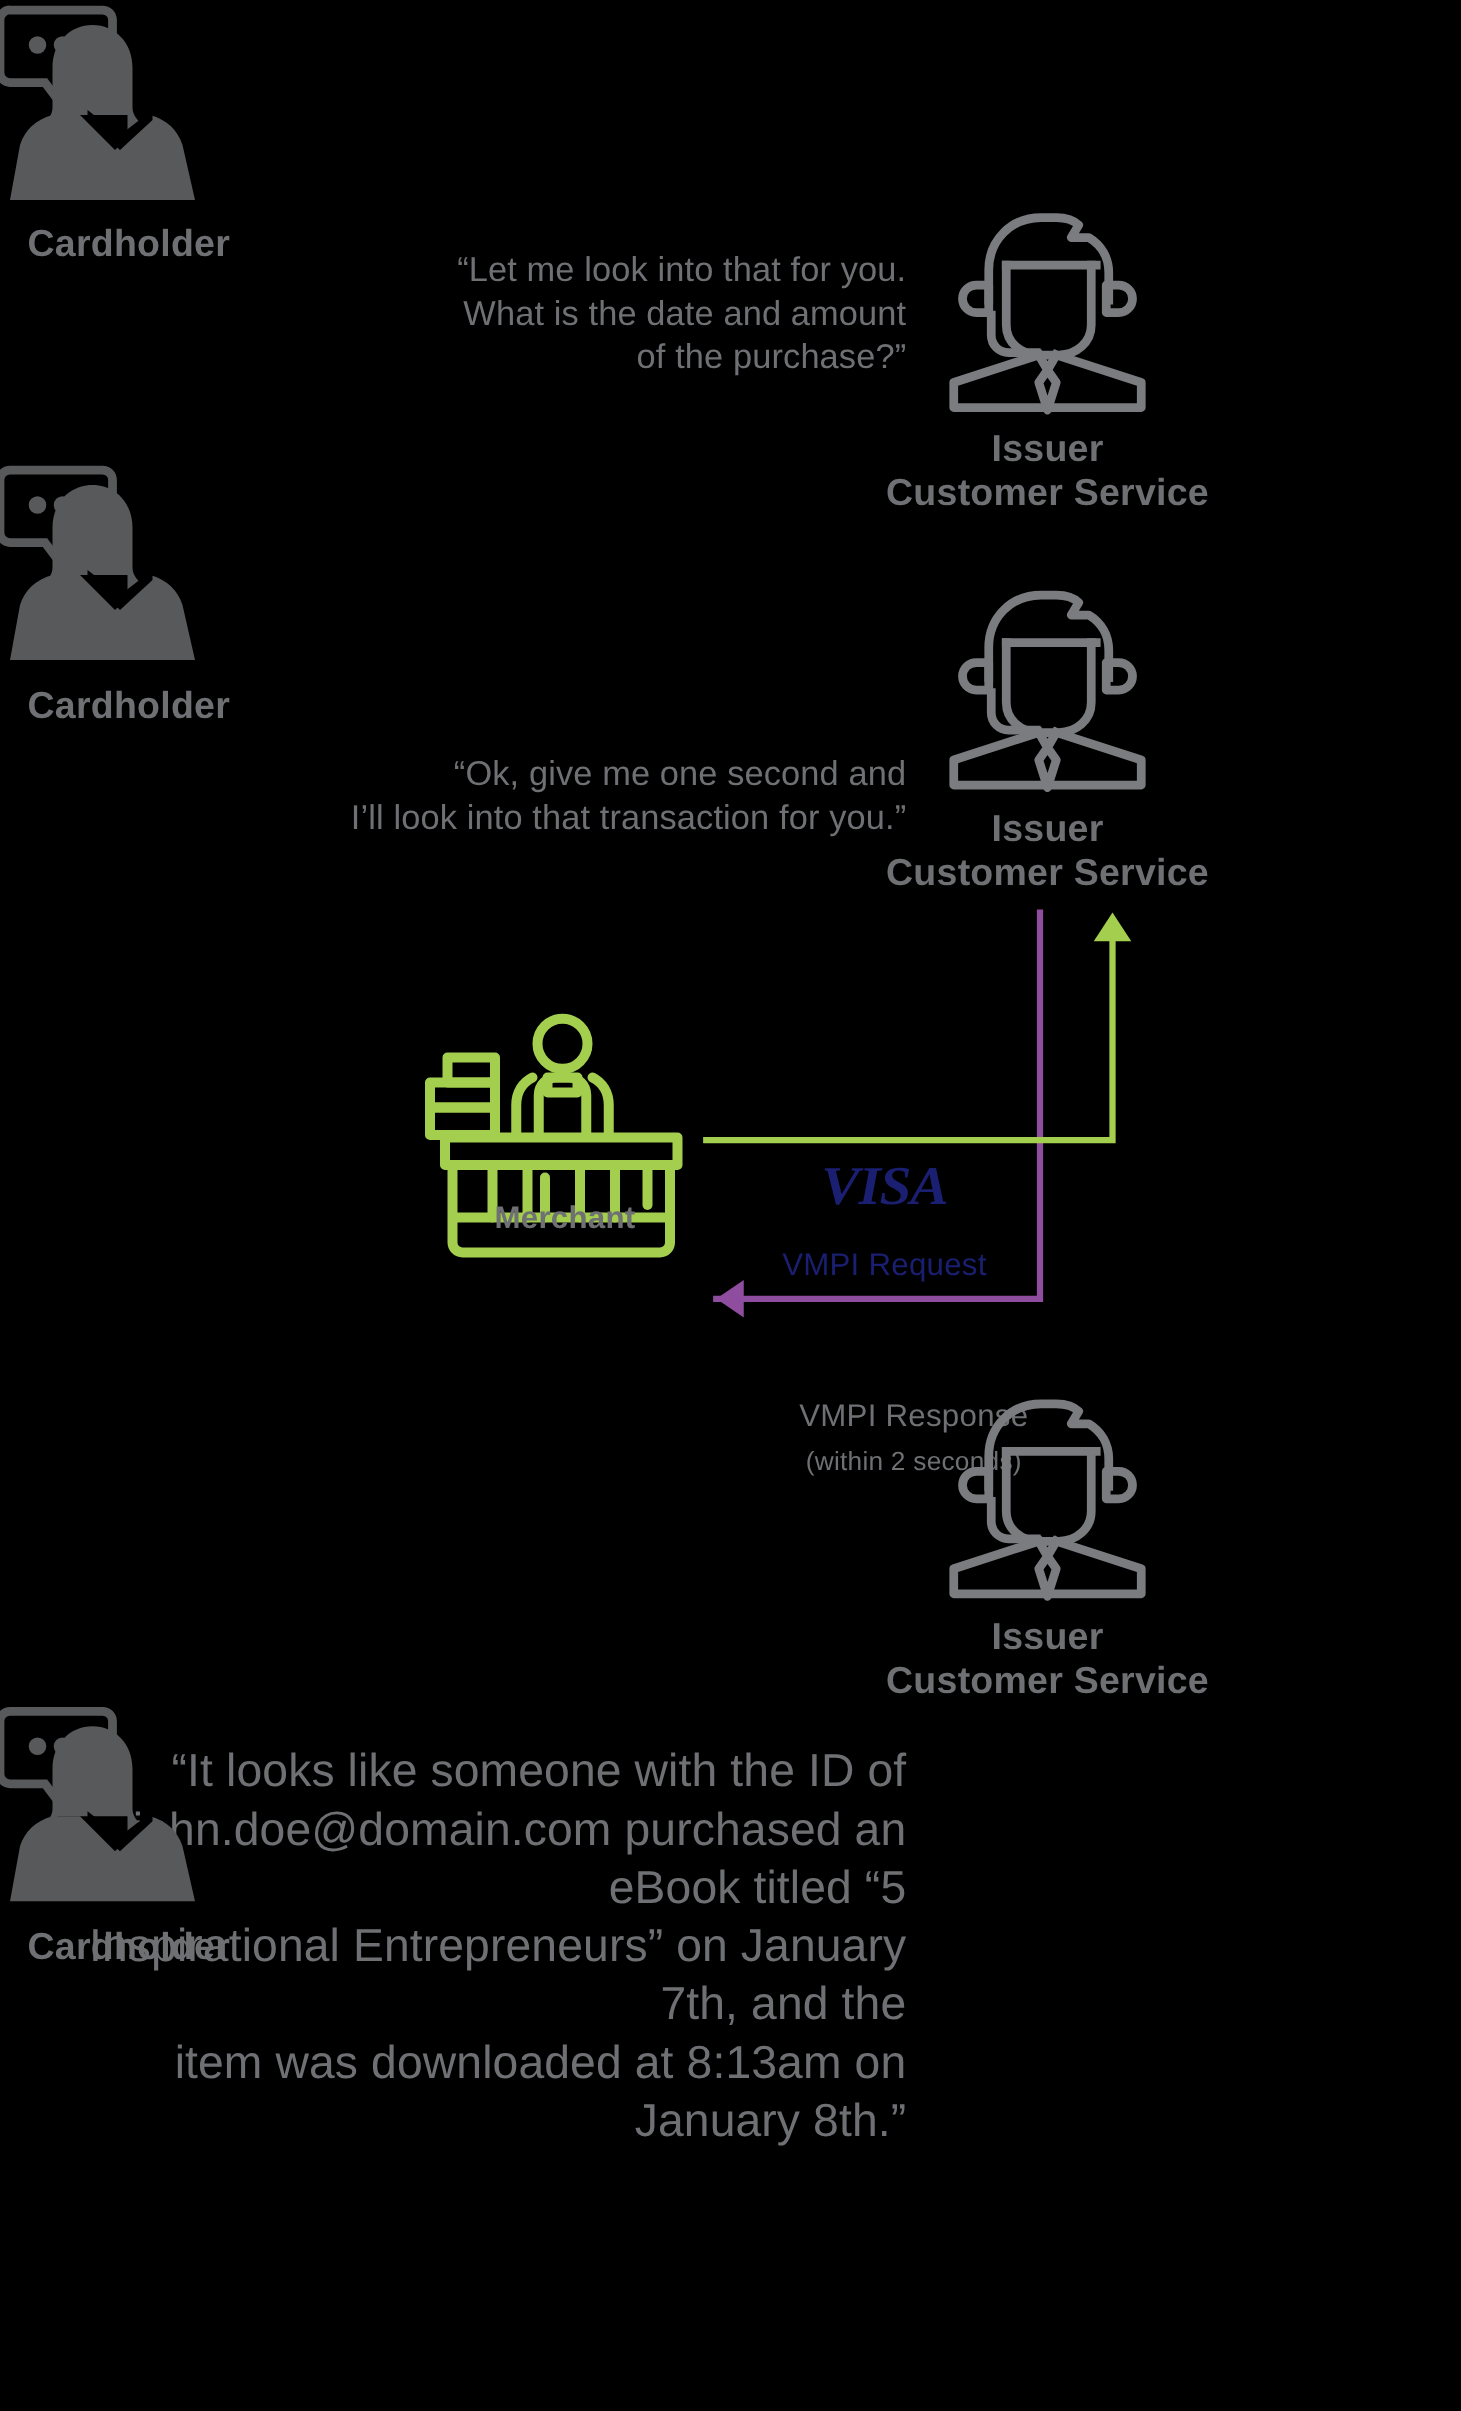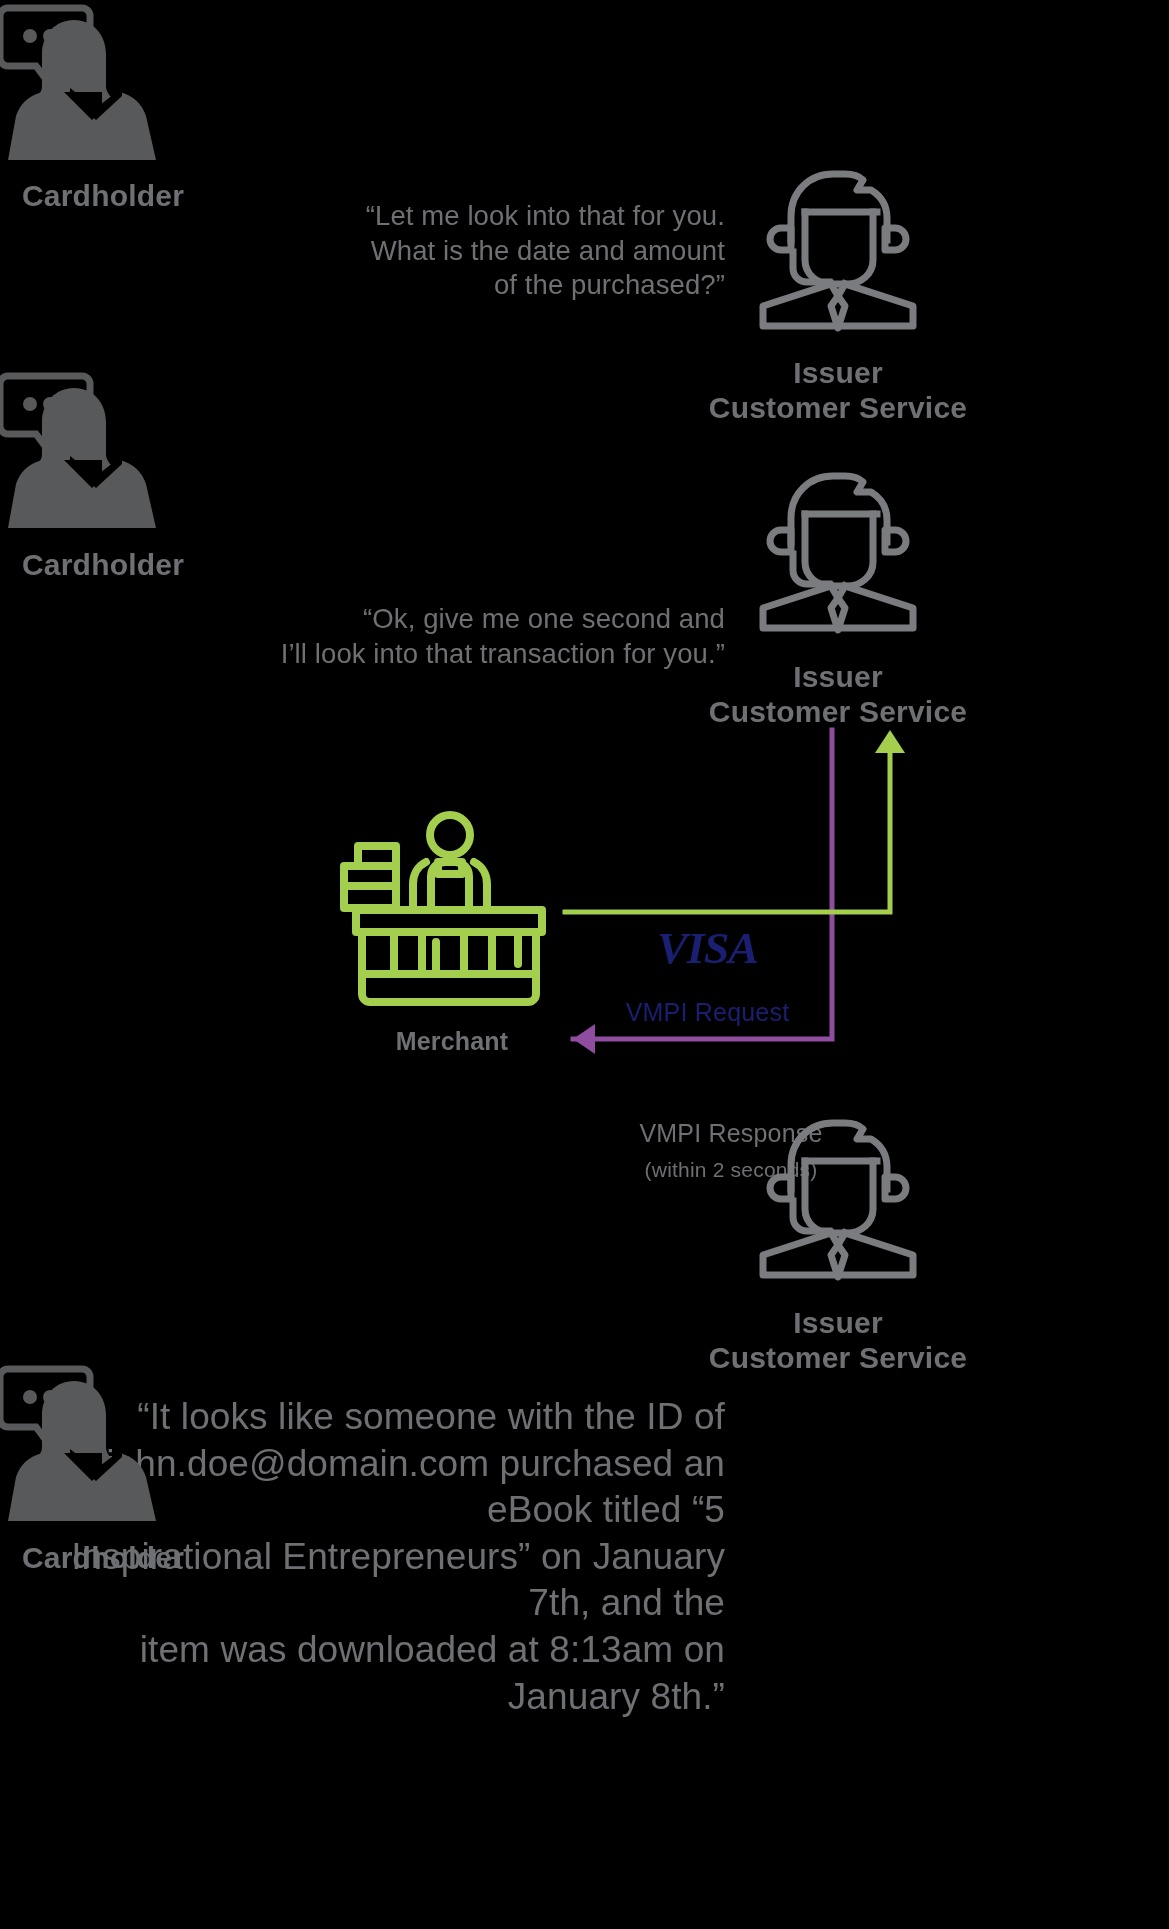--- a/index.html
+++ b/index.html
@@ -35,21 +35,21 @@
   .role-label {
     position:absolute;
     color:#6e7073;
     font-size:30px;
     font-weight:700;
     line-height:1.18;
     letter-spacing:0.2px;
     white-space:pre-line;
   }
   .cardholder-label { text-align:left; }
-  .issuer-label { text-align:center;margin-top:13px; }
+  .issuer-label { text-align:center; }
   .merchant-label {
     position:absolute;
     color:#6e7073;
     font-size:25px;
     font-weight:700;
     text-align:center;
     letter-spacing:0.2px;
   }
   .vmpi-request-label {
     position:absolute;
@@ -109,21 +109,21 @@
 
         <path d="M38 88 c-14 4 -22 12 -26 24 l-8 44 l148 0 l-10 -44 c-4 -12 -12 -20 -26 -24 l-28 28 l-28 -28 z"></path>
         <path d="M66 84 l0 8 l26 24 l26 -24 l0 -8 l-26 20 z" fill="#000"></path>
       </g>
     </svg>
   </div>
   <div class="role-label cardholder-label" style="left:22px; top:178px; width:200px;">Cardholder</div>
 
   <div class="quote" style="left:300px; top:199px; width:425px;">“Let me look into that for you.
 What is the date and amount
-of the purchased?”</div>
+of the purchase?”</div>
 
   <div class="abs" style="left:753px; top:168px; width:170px; height:160px;">
     <svg width="170" height="160" viewBox="0 0 170 160">
       <g fill="none" stroke="#7a7c7f" stroke-width="7" stroke-linejoin="round" stroke-linecap="square">
 
         <path d="M38 72 l0 -24 c0 -24 18 -42 42 -42 l12 0 c8 0 14 2 18 6 l-6 10 l14 0 c10 6 16 16 16 28 l0 22"></path>
 
         <path d="M52 44 l0 48 c0 14 12 24 26 24 l16 0 c14 0 26 -10 26 -24 l0 -48"></path>
 
         <path d="M52 44 l72 0"></path>
@@ -224,21 +224,21 @@
         <path d="M42 122 l0 42"></path>
         <path d="M70 122 l0 42"></path>
         <path d="M84 132 l0 32"></path>
         <path d="M112 122 l0 42"></path>
         <path d="M140 122 l0 42"></path>
         <path d="M166 122 l0 32"></path>
         <path d="M12 164 l170 0"></path>
       </g>
     </svg>
   </div>
-  <div class="merchant-label" style="left:332px; top:1027px; width:240px;">Merchant</div>
+  <div class="merchant-label" style="left:332px; top:960px; width:240px;">Merchant</div>
 
   <div class="vmpi-response-label" style="left:596px; top:1119px; width:270px;">VMPI Response</div>
   <div class="vmpi-response-sub" style="left:596px; top:1158px; width:270px;">(within 2 seconds)</div>
 
   <div class="quote" style="left:35px; top:1394px; width:690px; font-size:37px;">“It looks like someone with the ID of
 john.doe@domain.com purchased an eBook titled “5
 Inspirational Entrepreneurs” on January 7th, and the
 item was downloaded at 8:13am on January 8th.”</div>
 
   <div class="abs" style="left:753px; top:1117px; width:170px; height:160px;">

